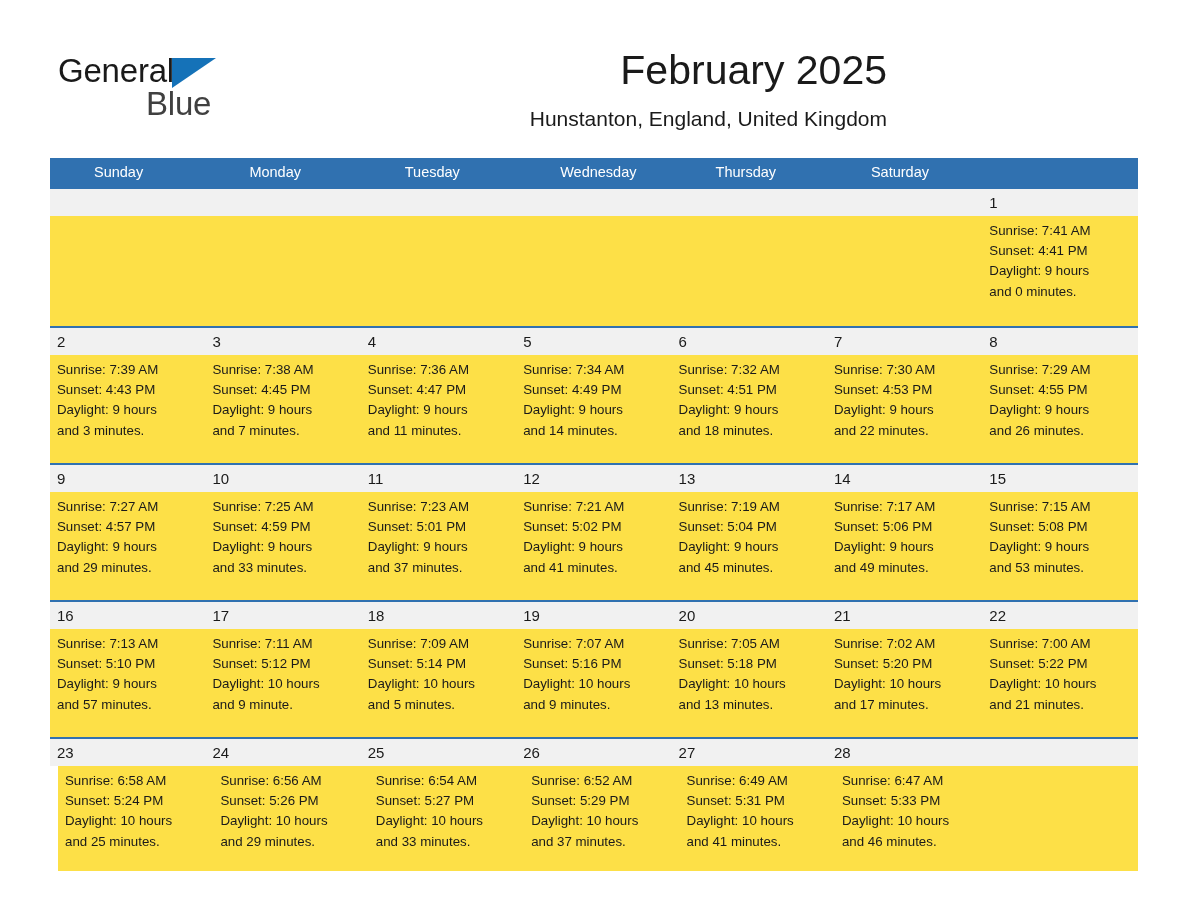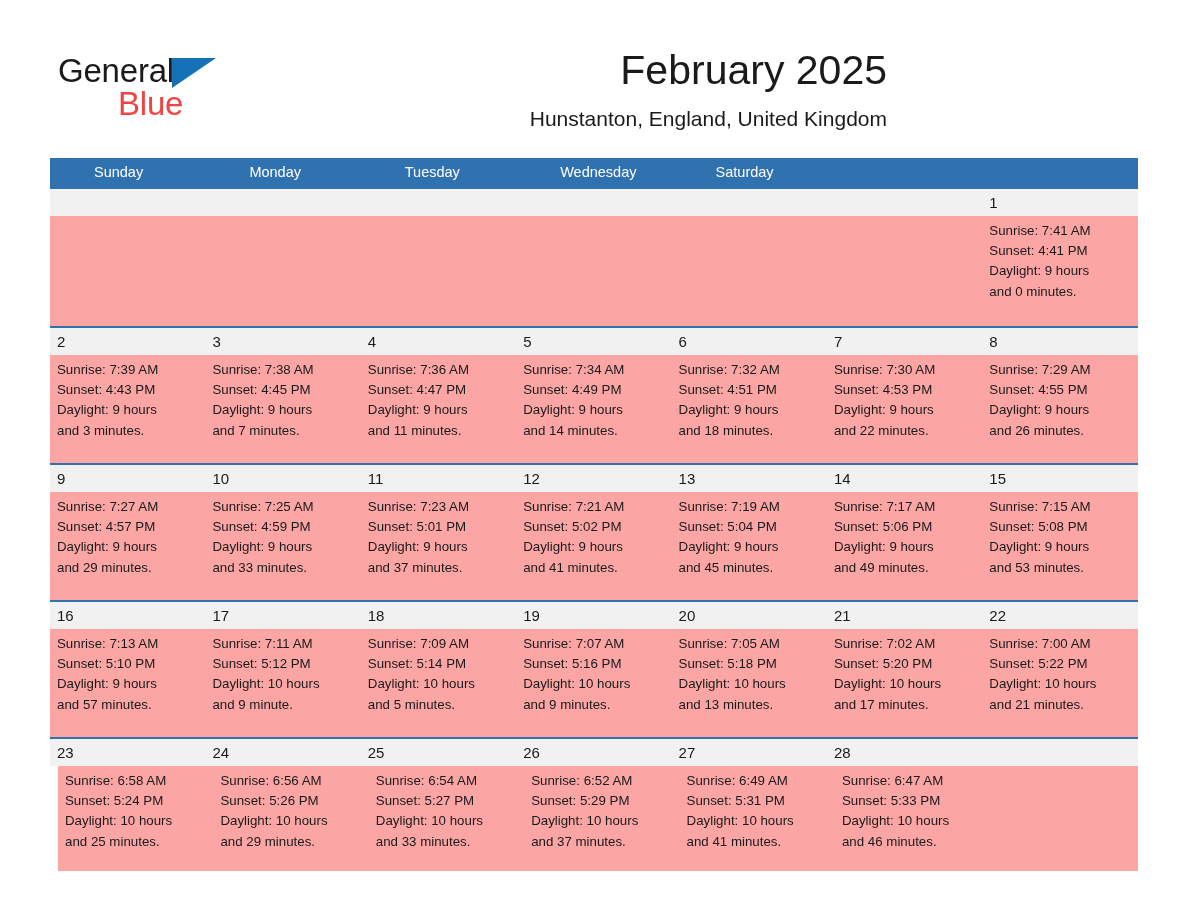--- a/index.html
+++ b/index.html
@@ -55,24 +55,24 @@
     display: inline-block;
     width: 0;
     height: 0;
     border-left: 44px solid #1572b8;
     border-bottom: 30px solid transparent;
     vertical-align: -6px;
     margin-left: -2px;
   }
   .logo-row2 {
     position: absolute;
-    left: 60px;
+    left: 88px;
     top: 33px;
     font-size: 33px;
-    color: #ef4444;
+    color: #404040;
     letter-spacing: -0.2px;
     line-height: 38px;
   }
 
   .titleblock {
     position: absolute;
     right: 56px;
     top: 46px;
     text-align: right;
   }
@@ -122,21 +122,21 @@
   .week:first-of-type {
     border-top: none;
   }
   .week-numbers {
     display: flex;
     background: #f1f1f1;
     height: 27px;
   }
   .week-body {
     display: flex;
-    background: #fca5a5;
+    background: #fde047;
   }
 
   .daynum-cell {
     flex: 0 0 155.4px;
     width: 155.4px;
     box-sizing: border-box;
     padding-left: 7px;
     font-size: 15px;
     line-height: 27px;
     color: #1a1a1a;
@@ -181,20 +181,21 @@
 
   </div>
 
   <div class="calendar">
 
     <div class="weekday-header">
       <div class="weekday-cell">Sunday</div>
       <div class="weekday-cell">Monday</div>
       <div class="weekday-cell">Tuesday</div>
       <div class="weekday-cell">Wednesday</div>
+      <div class="weekday-cell">Thursday</div>
       <div class="weekday-cell">Saturday</div>
     </div>
 
     <div class="week week-r1">
       <div class="week-numbers">
         <div class="daynum-cell"></div>
         <div class="daynum-cell"></div>
         <div class="daynum-cell"></div>
         <div class="daynum-cell"></div>
         <div class="daynum-cell"></div>

